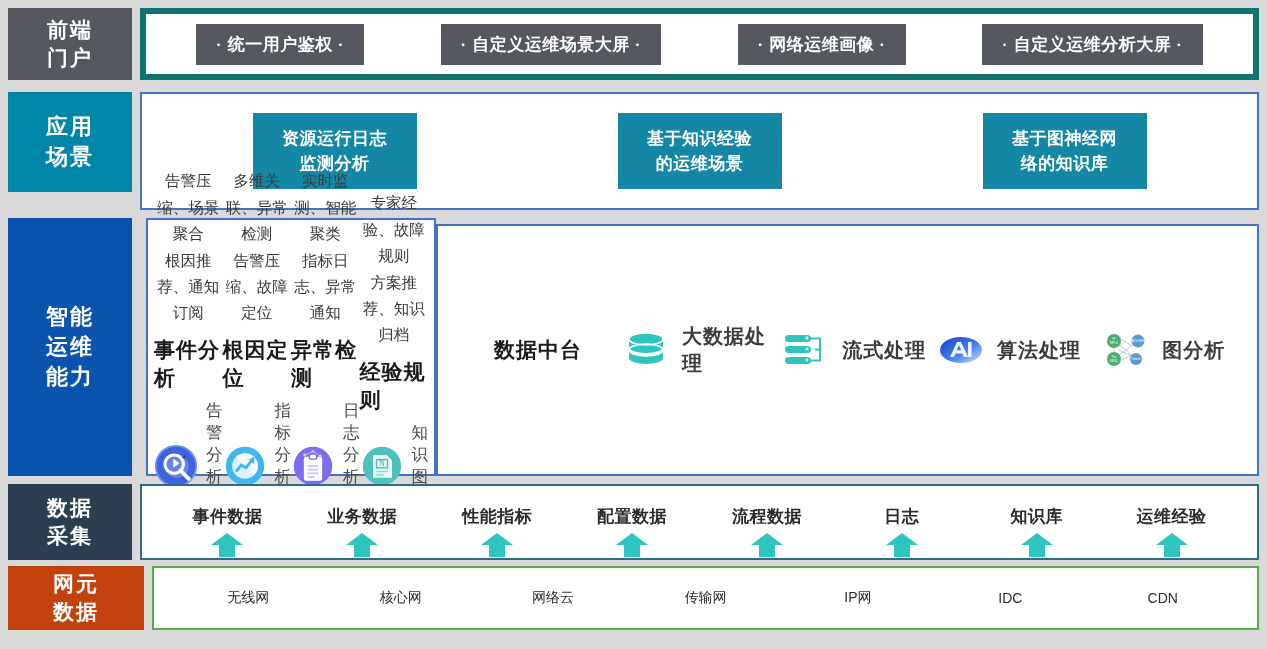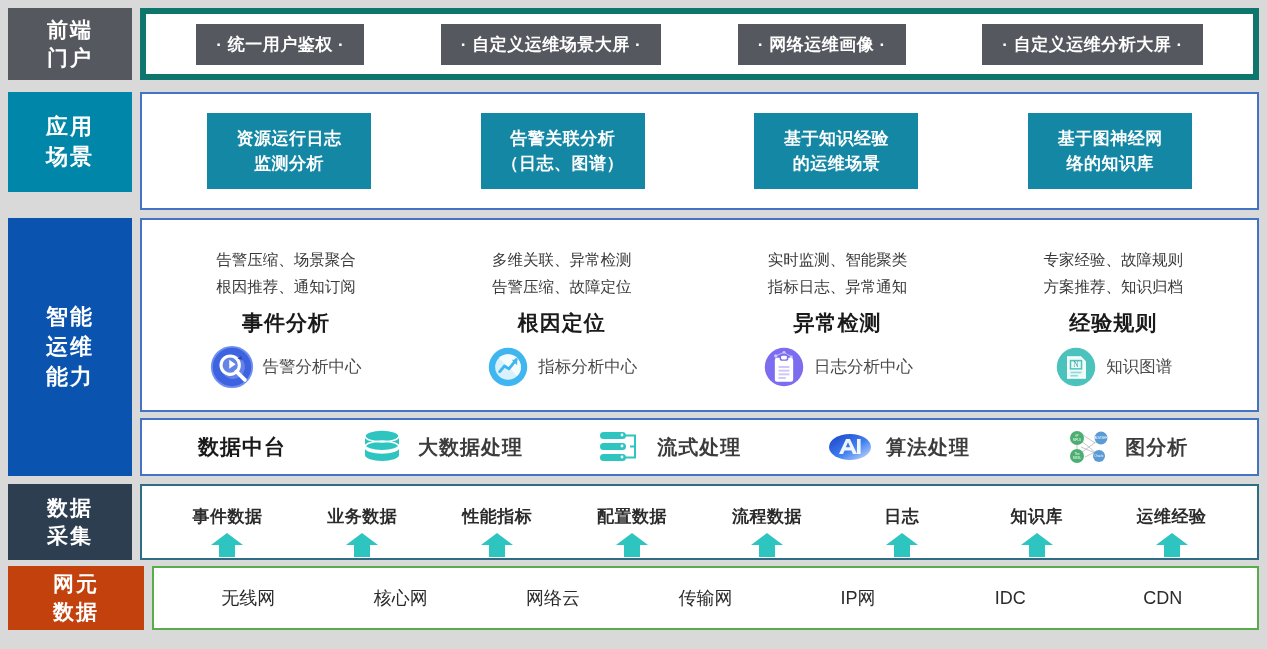--- a/index.html
+++ b/index.html
@@ -42,21 +42,21 @@
   .app-card {
     background: #1387a4; color: #ffffff; font-weight: bold; font-size: 17px;
     width: 164px; height: 76px;
     display: flex; flex-direction: column; align-items: center; justify-content: center;
     line-height: 1.5; text-align: center; letter-spacing: 0.5px;
   }
 
   
   #row-aiops { left: 8px; top: 218px; width: 1251px; height: 258px; }
   #tag-aiops { width: 124px; height: 258px; background: #0a54b0; font-size: 22px; }
-  #aiops-right { flex: 1; margin-left: 8px; display: flex; flex-direction: column; }
+  #aiops-right { flex: 1; margin-left: 14px; display: flex; flex-direction: row; }
   #panel-capability {
     flex: 0 0 194px; border: 2px solid #4472c4;
     display: flex; align-items: stretch; padding: 0 6px;
   }
   .cap-col {
     flex: 1; display: flex; flex-direction: column;
     align-items: center; justify-content: center; padding-top: 6px;
   }
   .cap-sub { font-size: 15.5px; color: #3a3a3a; line-height: 1.7; text-align: center; }
   .cap-title {
@@ -94,21 +94,21 @@
   .collect-label { font-size: 17px; font-weight: bold; color: #2b2b2b; letter-spacing: 0.5px; }
   .arrow-up { width: 34px; height: 26px; }
 
   
   #row-ne { left: 8px; top: 566px; width: 1251px; height: 64px; }
   #tag-ne { width: 136px; height: 64px; background: #c2410c; font-size: 21px; }
   #panel-ne {
     flex: 1; margin-left: 8px; border: 2px solid #5aab4e;
     display: flex; align-items: center; padding: 0 18px;
   }
-  .ne-col { flex: 1; text-align: center; font-size: 18px; color: #2b2b2b; }
+  .ne-col { flex: 1; text-align: center; font-size: 14px; color: #2b2b2b; }
 </style>
 </head>
 <body>
 
 <div class="canvas">
 
   <div class="row" id="row-portal">
     <div class="tag" id="tag-portal">
       <span>前端</span>
       <span>门户</span>
@@ -123,24 +123,20 @@
 
   <div class="row" id="row-apps">
     <div class="tag" id="tag-apps">
       <span>应用</span>
       <span>场景</span>
     </div>
     <div class="panel" id="panel-apps">
       <div class="app-card">
         <span>资源运行日志</span>
         <span>监测分析</span>
-      </div>
-      <div class="app-card">
-        <span>告警关联分析</span>
-        <span>（日志、图谱）</span>
       </div>
       <div class="app-card">
         <span>基于知识经验</span>
         <span>的运维场景</span>
       </div>
       <div class="app-card">
         <span>基于图神经网</span>
         <span>络的知识库</span>
       </div>
     </div>

